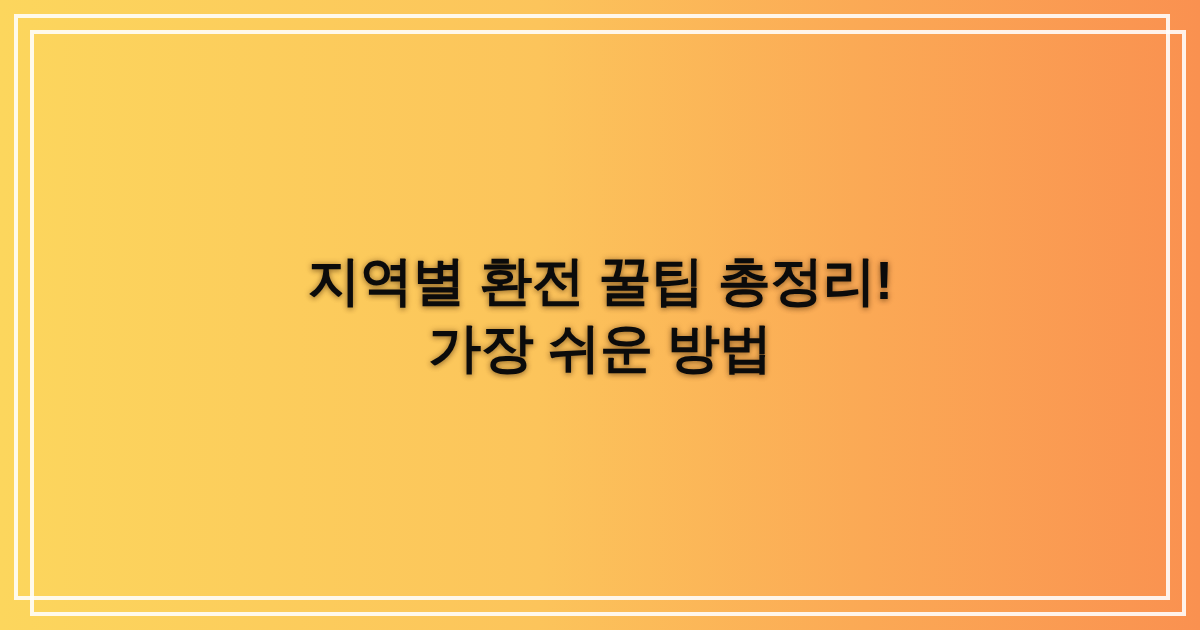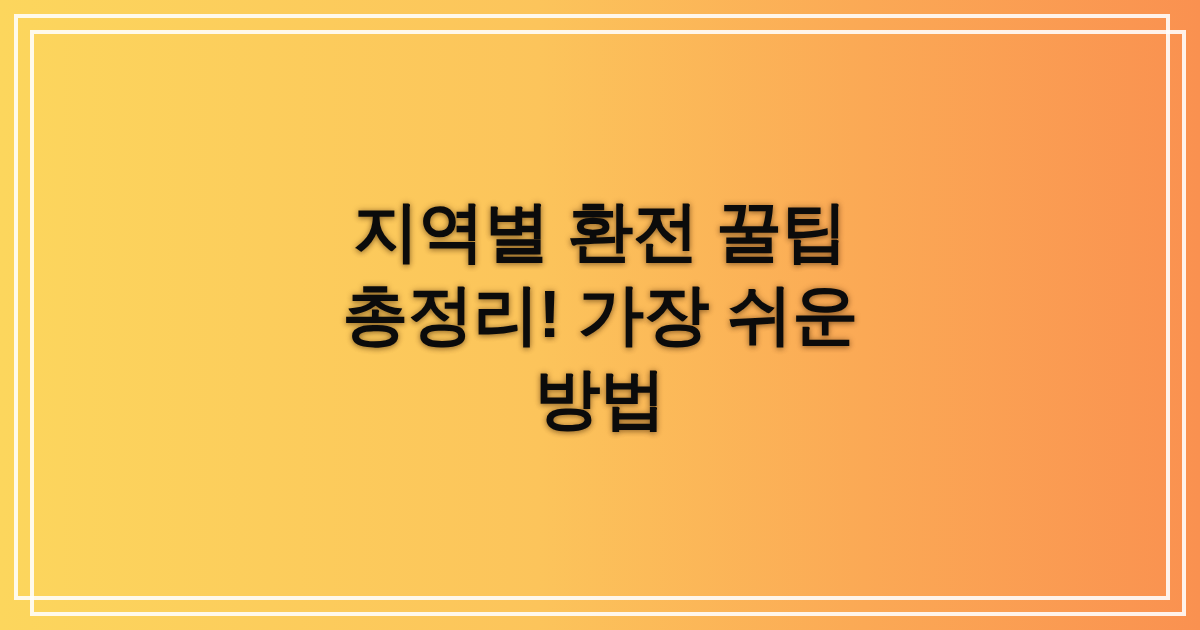--- a/index.html
+++ b/index.html
@@ -55,21 +55,21 @@
     align-items: center;
     justify-content: center;
     box-sizing: border-box;
     padding: 0 120px;
   }
 
   #title-text {
     margin: 0;
     text-align: center;
     color: #0B0B0B;
-    font-size: 66px;
+    font-size: 53px;
     font-weight: 700;
     line-height: 1.26;
     letter-spacing: -0.5px;
     word-break: keep-all;
     max-width: 620px;
     text-shadow:
       0 0 6px rgba(60, 30, 0, 0.38),
       0 2px 5px rgba(70, 35, 0, 0.30);
   }
 </style>

